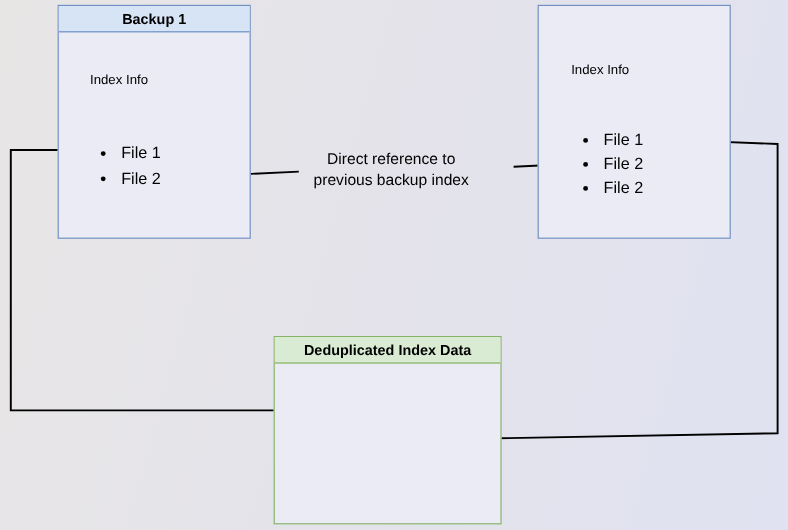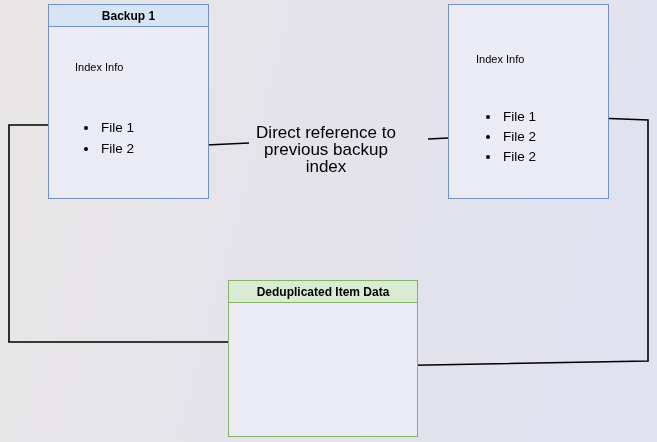--- a/index.html
+++ b/index.html
@@ -79,21 +79,21 @@
   #backup2 .file-list { left: 52px; top: 102px; line-height: 20px; }
   #dedup   .file-list { left: 60px; top: 52px;  line-height: 20px; }
   .file-list li { margin: 0; padding-left: 2px; }
 
   .annotation {
     position: absolute;
     left: 250px;
     top: 124px;
     width: 152px;
     text-align: center;
-    font-size: 17px;
+    font-size: 13px;
     line-height: 17px;
   }
 </style>
 </head>
 <body>
 
 <div class="canvas">
 
   <svg class="arrow-layer" viewBox="0 0 657 442" xmlns="http://www.w3.org/2000/svg">
     <defs>
@@ -119,18 +119,18 @@
   <div class="box blue" id="backup2">
     <div class="box-subtitle">Index Info</div>
     <ul class="file-list">
         <li>File 1</li>
         <li>File 2</li>
         <li>File 2</li>
       </ul>
   </div>
 
   <div class="box green" id="dedup">
-    <div class="box-header">Deduplicated Item Data</div>
+    <div class="box-header">Deduplicated Index Data</div>
   </div>
 
   <div class="annotation">Direct reference to previous backup index</div>
 
 </div>
 
 </body></html>

